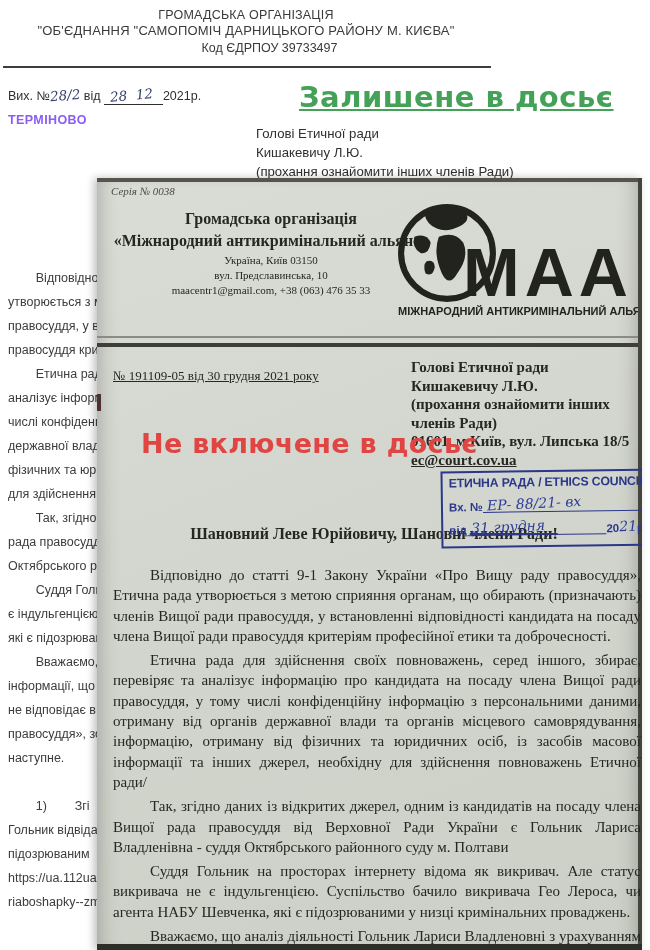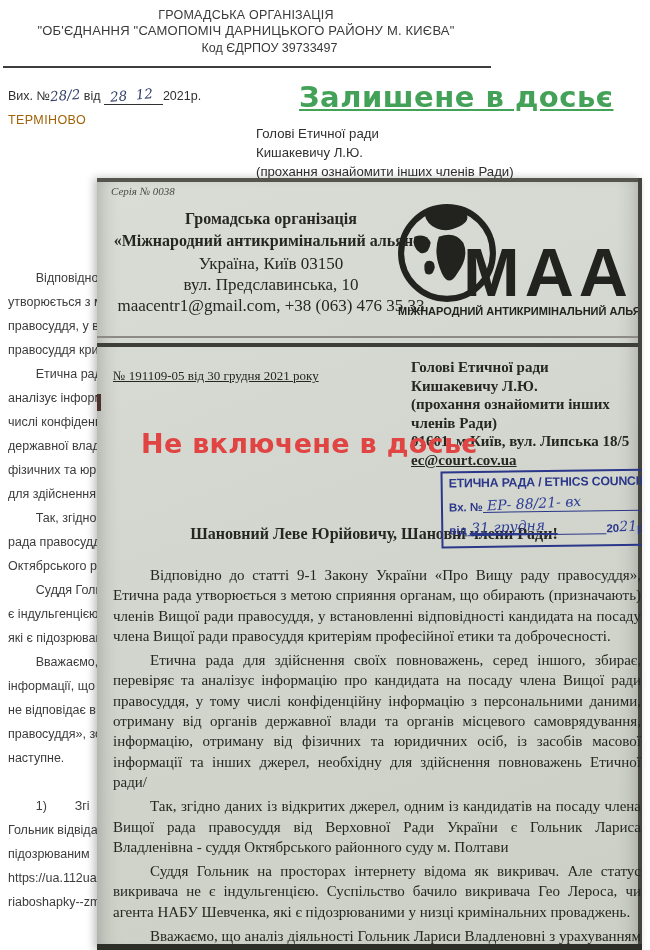--- a/index.html
+++ b/index.html
@@ -13,39 +13,39 @@
   .cover-header{position:absolute;top:7px;left:0;width:492px;text-align:center;line-height:1.3;}
   .cover-header .l1{font-size:12.5px;letter-spacing:.2px;}
   .cover-header .l2{font-size:13px;letter-spacing:.2px;}
   .cover-header .l3{font-size:12.5px;margin-left:47px;}
   .cover-header .l4{font-size:12.5px;}
   .header-rule{position:absolute;top:66px;left:3px;width:488px;height:2px;background:#3d3d3d;}
   .outline{position:absolute;top:87px;left:8px;font-size:12.5px;color:#2f2f2f;white-space:pre;}
   .hw-ink{font-family:"DejaVu Serif",serif;font-style:italic;color:#33406b;display:inline-block;transform:rotate(-5deg);font-size:13.5px;}
   .u-seg{display:inline-block;border-bottom:1.4px solid #2f2f2f;padding:0 10px 1px 6px;white-space:pre;}
   .annotation-green{position:absolute;top:80px;left:299px;width:348px;font-family:"DejaVu Sans",sans-serif;font-weight:bold;font-size:29px;letter-spacing:.5px;text-decoration:underline;}
-  .urgent{position:absolute;top:113px;left:8px;font-size:12.5px;font-weight:normal;letter-spacing:.4px;color:#a16207;}
+  .urgent{position:absolute;top:113px;left:8px;font-size:12.5px;font-weight:bold;letter-spacing:.4px;color:#8b5cf6;}
   .cover-addressee{position:absolute;top:124px;left:256px;font-size:13.2px;line-height:19px;color:#2f2f2f;white-space:pre-line;}
   .cover-clip{position:absolute;top:266px;left:8px;width:90px;height:440px;font-size:12.5px;line-height:24px;white-space:pre;overflow:visible;color:#3c3c3c;}
   
   .photo{
     position:absolute;left:97px;top:178px;width:545px;height:772px;overflow:hidden;
     background:linear-gradient(160deg,#daddd5 0%,#d3d6ce 45%,#cbcfc5 100%);
     box-shadow:-3px 0 8px rgba(0,0,0,.25), inset 14px 0 22px -14px rgba(0,0,0,.28), inset -16px 0 22px -14px rgba(0,0,0,.30);
     color:#262622;
     font-family:"Liberation Serif",serif;
   }
   .edge-top{position:absolute;top:0;left:0;width:100%;height:4px;background:#56554d;}
   .edge-right{position:absolute;top:0;right:0;width:4px;height:100%;background:#45443d;}
   .edge-bottom{position:absolute;bottom:0;left:0;width:100%;height:6px;background:#2e2e29;}
   .edge-mark{position:absolute;left:0;top:216px;width:4px;height:17px;background:#4c312c;}
   .series{position:absolute;top:7px;left:14px;font-size:11px;font-style:italic;color:#4a4a44;}
   .fg-org{position:absolute;top:33px;left:8px;width:332px;text-align:center;line-height:1.0;}
   .fg-org .n{font-weight:bold;font-size:16px;margin:0 0 6px;}
-  .fg-org .a{font-size:17px;margin:0 0 4px;text-align:center;}
+  .fg-org .a{font-size:11px;margin:0 0 4px;text-align:center;}
   .logo-globe{position:absolute;left:299px;top:24px;}
   .maa-abbr{position:absolute;left:366px;top:60px;font-family:"Liberation Sans",sans-serif;font-weight:bold;font-size:68px;line-height:1;letter-spacing:5px;color:#22221e;}
   .maa-caption{position:absolute;left:301px;top:127px;width:250px;font-family:"Liberation Sans",sans-serif;font-weight:bold;font-size:11px;white-space:nowrap;color:#22221e;}
   .sep-thin{position:absolute;top:158px;left:0;width:553px;height:2px;background:#8b8b83;}
   .sep-thick{position:absolute;top:165px;left:0;width:553px;height:3.5px;background:#3e3e38;}
   .fg-outline{position:absolute;top:190px;left:16px;font-size:13px;text-decoration:underline;}
   .fg-addressee{position:absolute;top:180px;left:314px;width:236px;font-weight:bold;font-size:15px;line-height:18.6px;white-space:pre-line;}
   .fg-email{text-decoration:underline;}
   .annotation-red{position:absolute;top:250px;left:20px;font-family:"DejaVu Sans",sans-serif;font-weight:bold;font-size:27px;letter-spacing:.3px;}
   .stamp{

